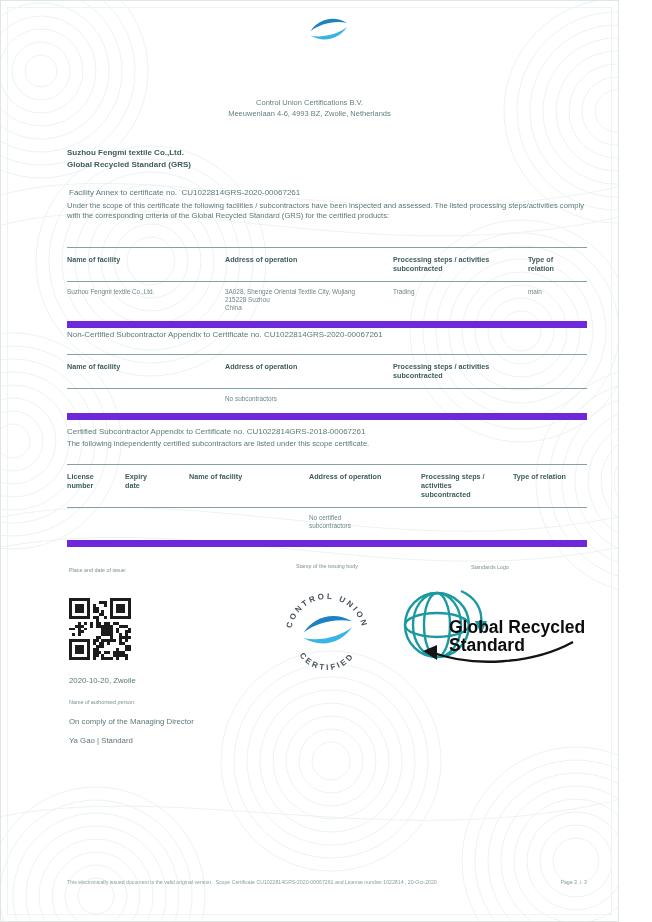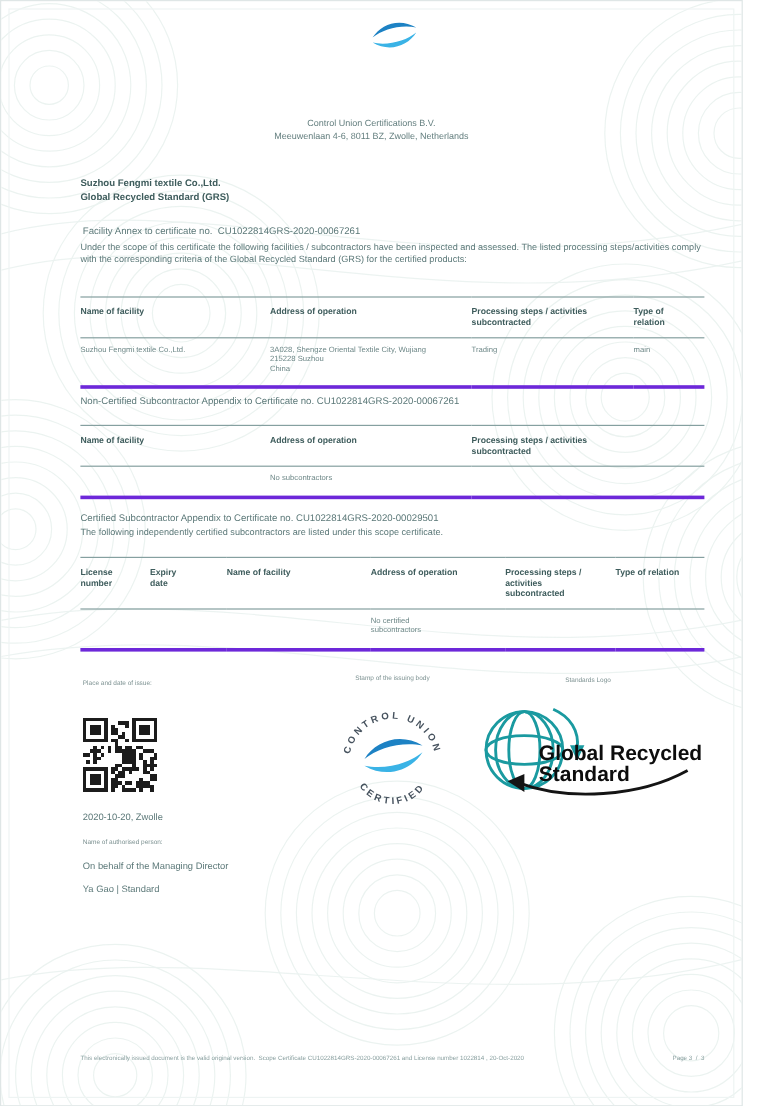--- a/index.html
+++ b/index.html
@@ -7,21 +7,21 @@
   body{font-family:"Liberation Sans","DejaVu Sans",sans-serif;-webkit-font-smoothing:antialiased}
   .page{position:relative;width:619px;height:922px;background:#ffffff;border:1px solid #dfe6e6;overflow:hidden}
   .bg{position:absolute;left:0;top:0;pointer-events:none}
   .frame{position:absolute;inset:6px;border:1px solid #eef4f3;pointer-events:none}
   .abs{position:absolute}
   .cu-logo{left:306px;top:11px}
   .org-header{left:0;right:0;top:96px;text-align:center;font-size:7.5px;line-height:11.2px;color:#647f7f}
   .holder{left:66px;top:146px;font-size:8px;font-weight:bold;line-height:12.4px;color:#3e5c5c}
   .annex-title{left:68px;top:187px;font-size:8px;color:#5b7878;white-space:pre-wrap}
   .intro{left:66px;top:200px;width:524px;font-size:7.6px;line-height:9.6px;color:#5b7878}
-  table.tbl{border-collapse:collapse;table-layout:fixed;width:520px;border-top:1px solid #85a0a0;border-bottom:3px solid #6d28d9}
+  table.tbl{border-collapse:collapse;table-layout:fixed;width:520px;border-top:1px solid #85a0a0;border-bottom:7px solid #6d28d9}
   table.tbl thead tr{border-bottom:1px solid #85a0a0}
   table.tbl th{font-size:7.2px;font-weight:bold;color:#3e5c5c;text-align:left;vertical-align:top;padding:7px 5px 8px 0;line-height:9px;white-space:pre-line}
   table.tbl td{font-size:6.4px;color:#6d8787;text-align:left;vertical-align:top;padding:6px 5px 10px 0;line-height:7.8px;white-space:pre-line}
   .t1{left:66px;top:246px}
   .sec-title1{left:66px;top:329px;font-size:8px;color:#5b7878}
   .t2{left:66px;top:353px}
   .sec-title2{left:66px;top:426px;font-size:8px;color:#5b7878}
   .sec-sub{left:66px;top:438px;font-size:7.6px;color:#5b7878}
   .t3{left:66px;top:463px}
   .small-label{font-size:5.4px;color:#7c9191}
@@ -132,21 +132,21 @@
     </g>
   </svg>
   <div class="frame"></div>
 
   <svg class="abs cu-logo" width="42" height="33" viewBox="0 0 60 40">
     <use href="#cu-swoosh" transform="translate(1 2)"></use>
   </svg>
 
   <div class="abs org-header">
     <div>Control Union Certifications B.V.</div>
-    <div>Meeuwenlaan 4-6, 8011 BZ, Zwolle, Netherlands</div>
+    <div>Meeuwenlaan 4-6, 4993 BZ, Zwolle, Netherlands</div>
   </div>
 
   <div class="abs holder">
     <div>Suzhou Fengmi textile Co.,Ltd.</div>
     <div>Global Recycled Standard (GRS)</div>
   </div>
 
   <div class="abs annex-title">Facility Annex to certificate no.  CU1022814GRS-2020-00067261</div>
   <div class="abs intro">Under the scope of this certificate the following facilities / subcontractors have been inspected and assessed. The listed processing steps/activities comply with the corresponding criteria of the Global Recycled Standard (GRS) for the certified products:</div>
 
@@ -197,21 +197,21 @@
     </thead>
     <tbody>
       <tr>
         <td></td>
         <td>No subcontractors</td>
         <td></td>
       </tr>
     </tbody>
   </table>
 
-  <div class="abs sec-title2">Certified Subcontractor Appendix to Certificate no. CU1022814GRS-2020-00029501</div>
+  <div class="abs sec-title2">Certified Subcontractor Appendix to Certificate no. CU1022814GRS-2018-00067261</div>
   <div class="abs sec-sub">The following independently certified subcontractors are listed under this scope certificate.</div>
 
   <table class="abs tbl t3">
     <colgroup>
         <col style="width:58px">
         <col style="width:64px">
         <col style="width:120px">
         <col style="width:112px">
         <col style="width:92px">
         <col style="width:74px">
@@ -405,21 +405,21 @@
     <path d="M58 7 C 72 13, 80 25, 78 40" stroke="#1a9aa0" stroke-width="2.4" fill="none"></path>
     <polygon points="72,37 78,50 84,37" fill="#1a9aa0"></polygon>
     <path d="M170 58 C 130 80, 70 84, 28 68" stroke="#141414" stroke-width="2.4" fill="none"></path>
     <polygon points="34,61 20,67 34,76" fill="#141414"></polygon>
     <text x="46" y="49" font-size="17.5" font-weight="bold" fill="#0d0d0d">Global Recycled</text>
     <text x="46" y="67" font-size="17.5" font-weight="bold" fill="#0d0d0d">Standard</text>
   </svg>
 
   <div class="abs place-date">2020-10-20, Zwolle</div>
   <div class="abs person-label">Name of authorised person:</div>
-  <div class="abs on-behalf">On behalf of the Managing Director</div>
+  <div class="abs on-behalf">On comply of the Managing Director</div>
   <div class="abs signer">Ya Gao | Standard</div>
 
   <div class="abs footer">
     <span>This electronically issued document is the valid original version.  Scope Certificate CU1022814GRS-2020-00067261 and License number 1022814 , 20-Oct-2020</span>
     <span>Page 3  /  3</span>
   </div>
 
 </div>
 
 </body></html>

